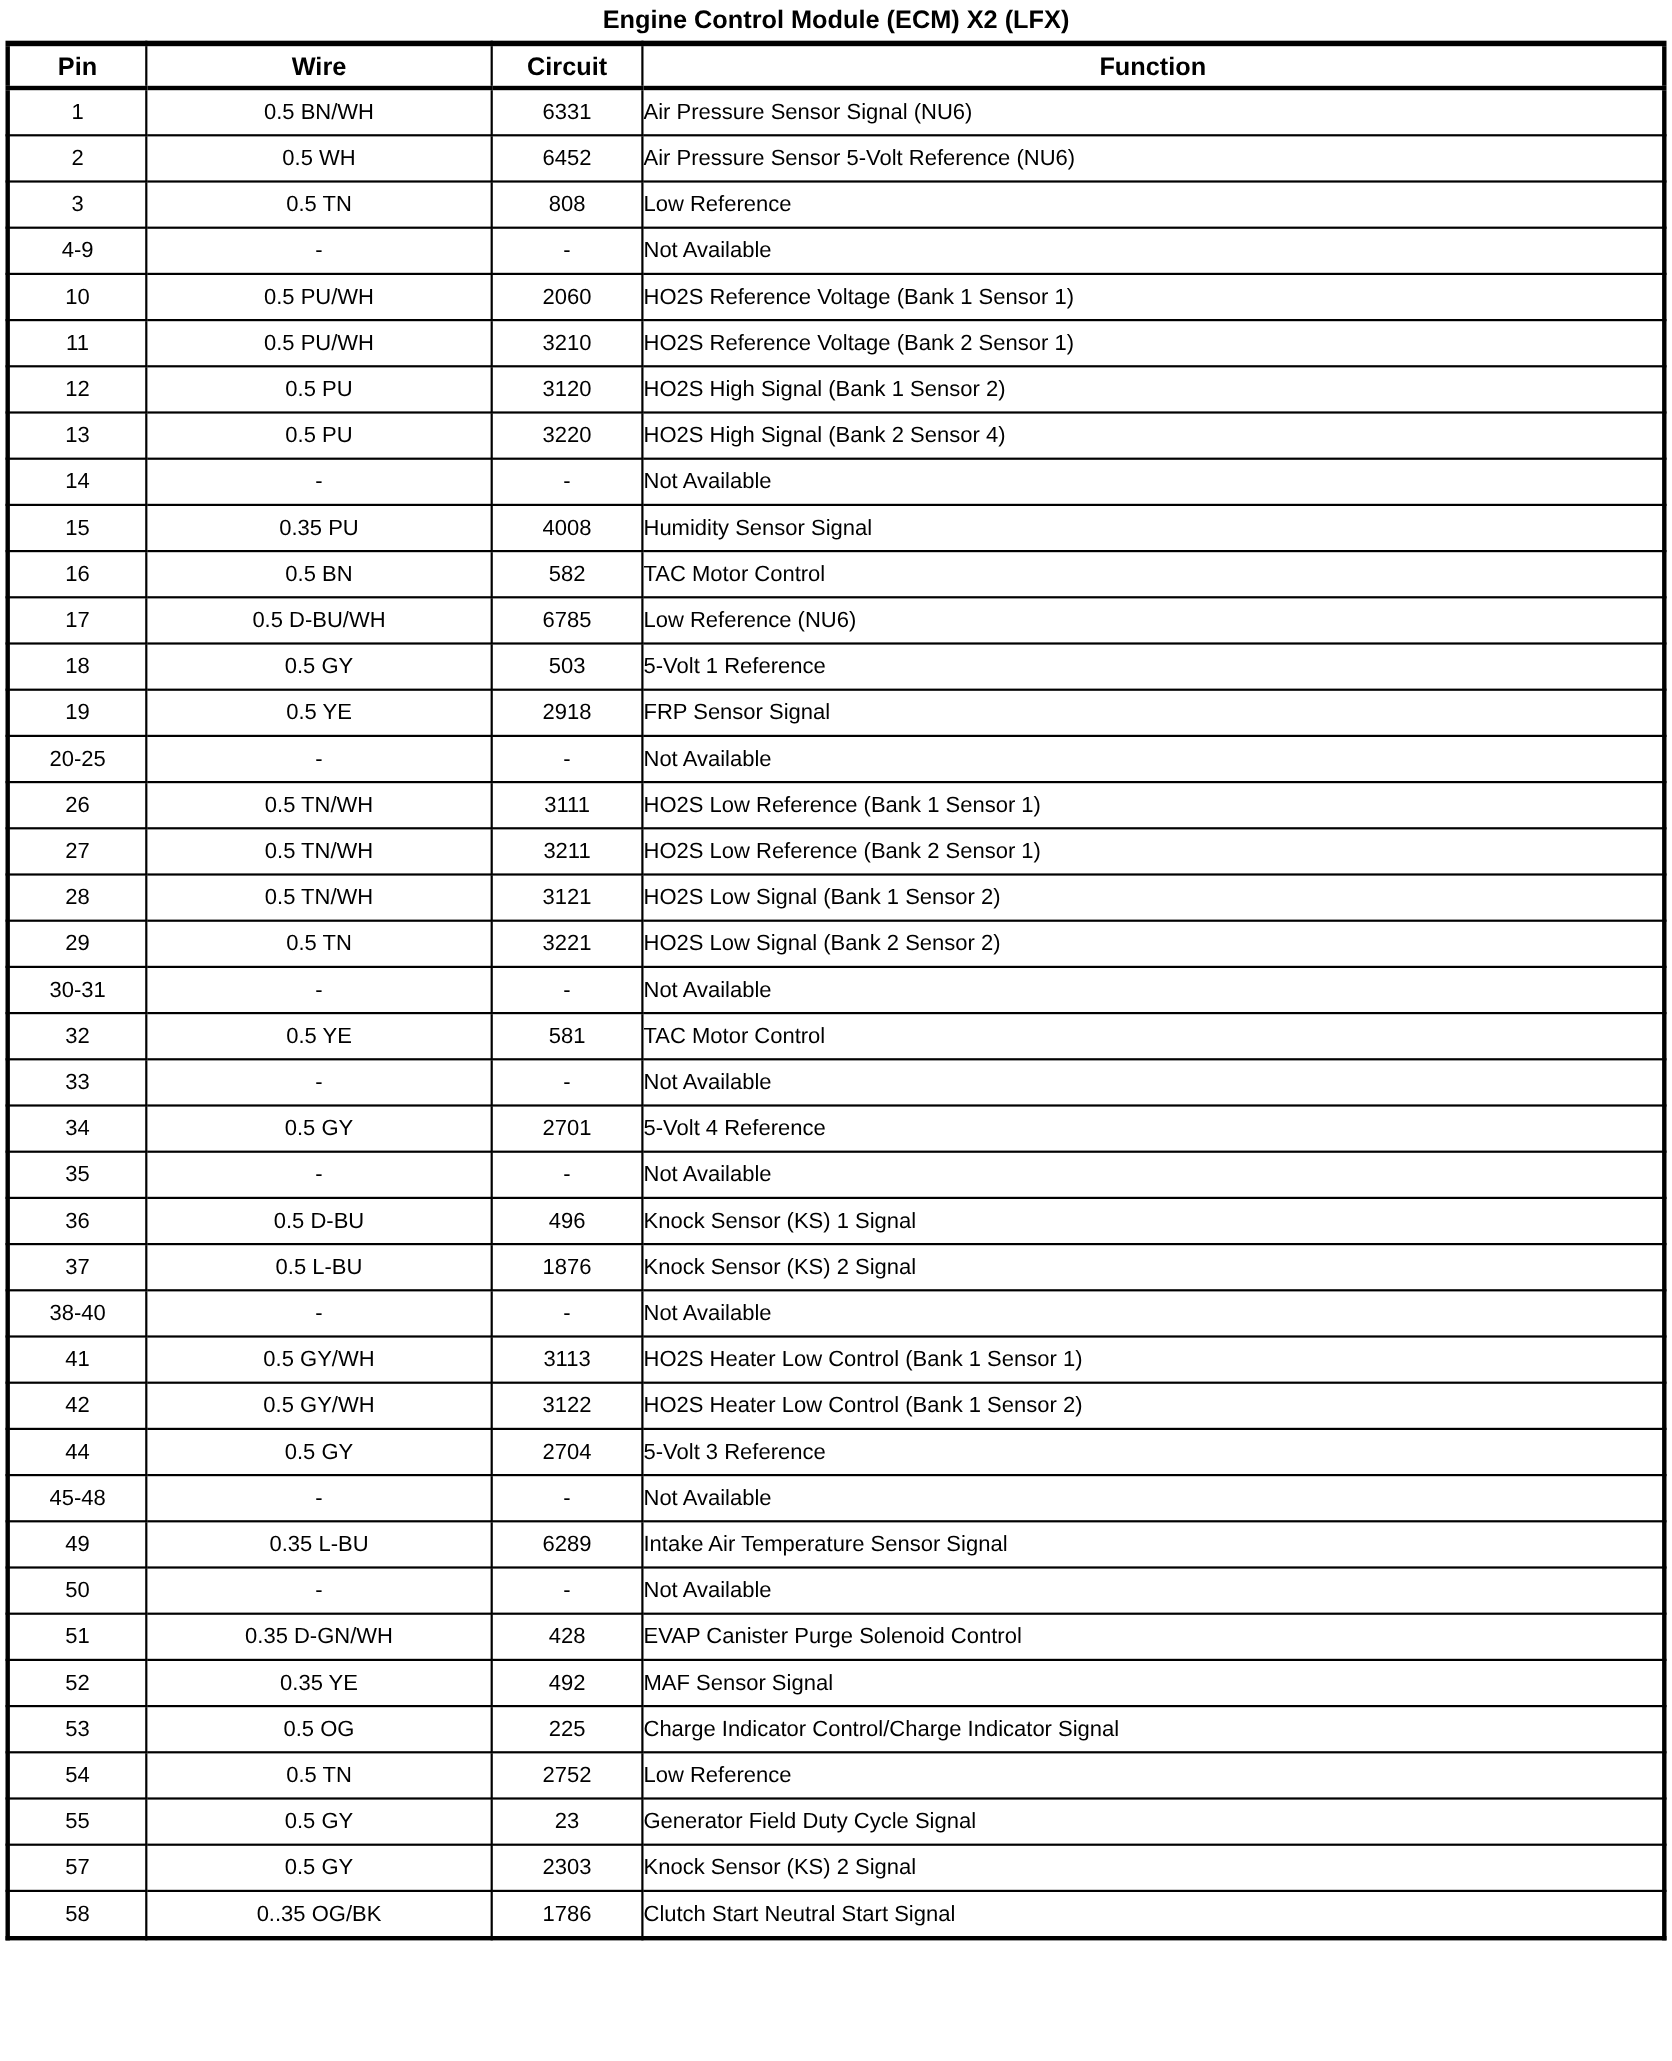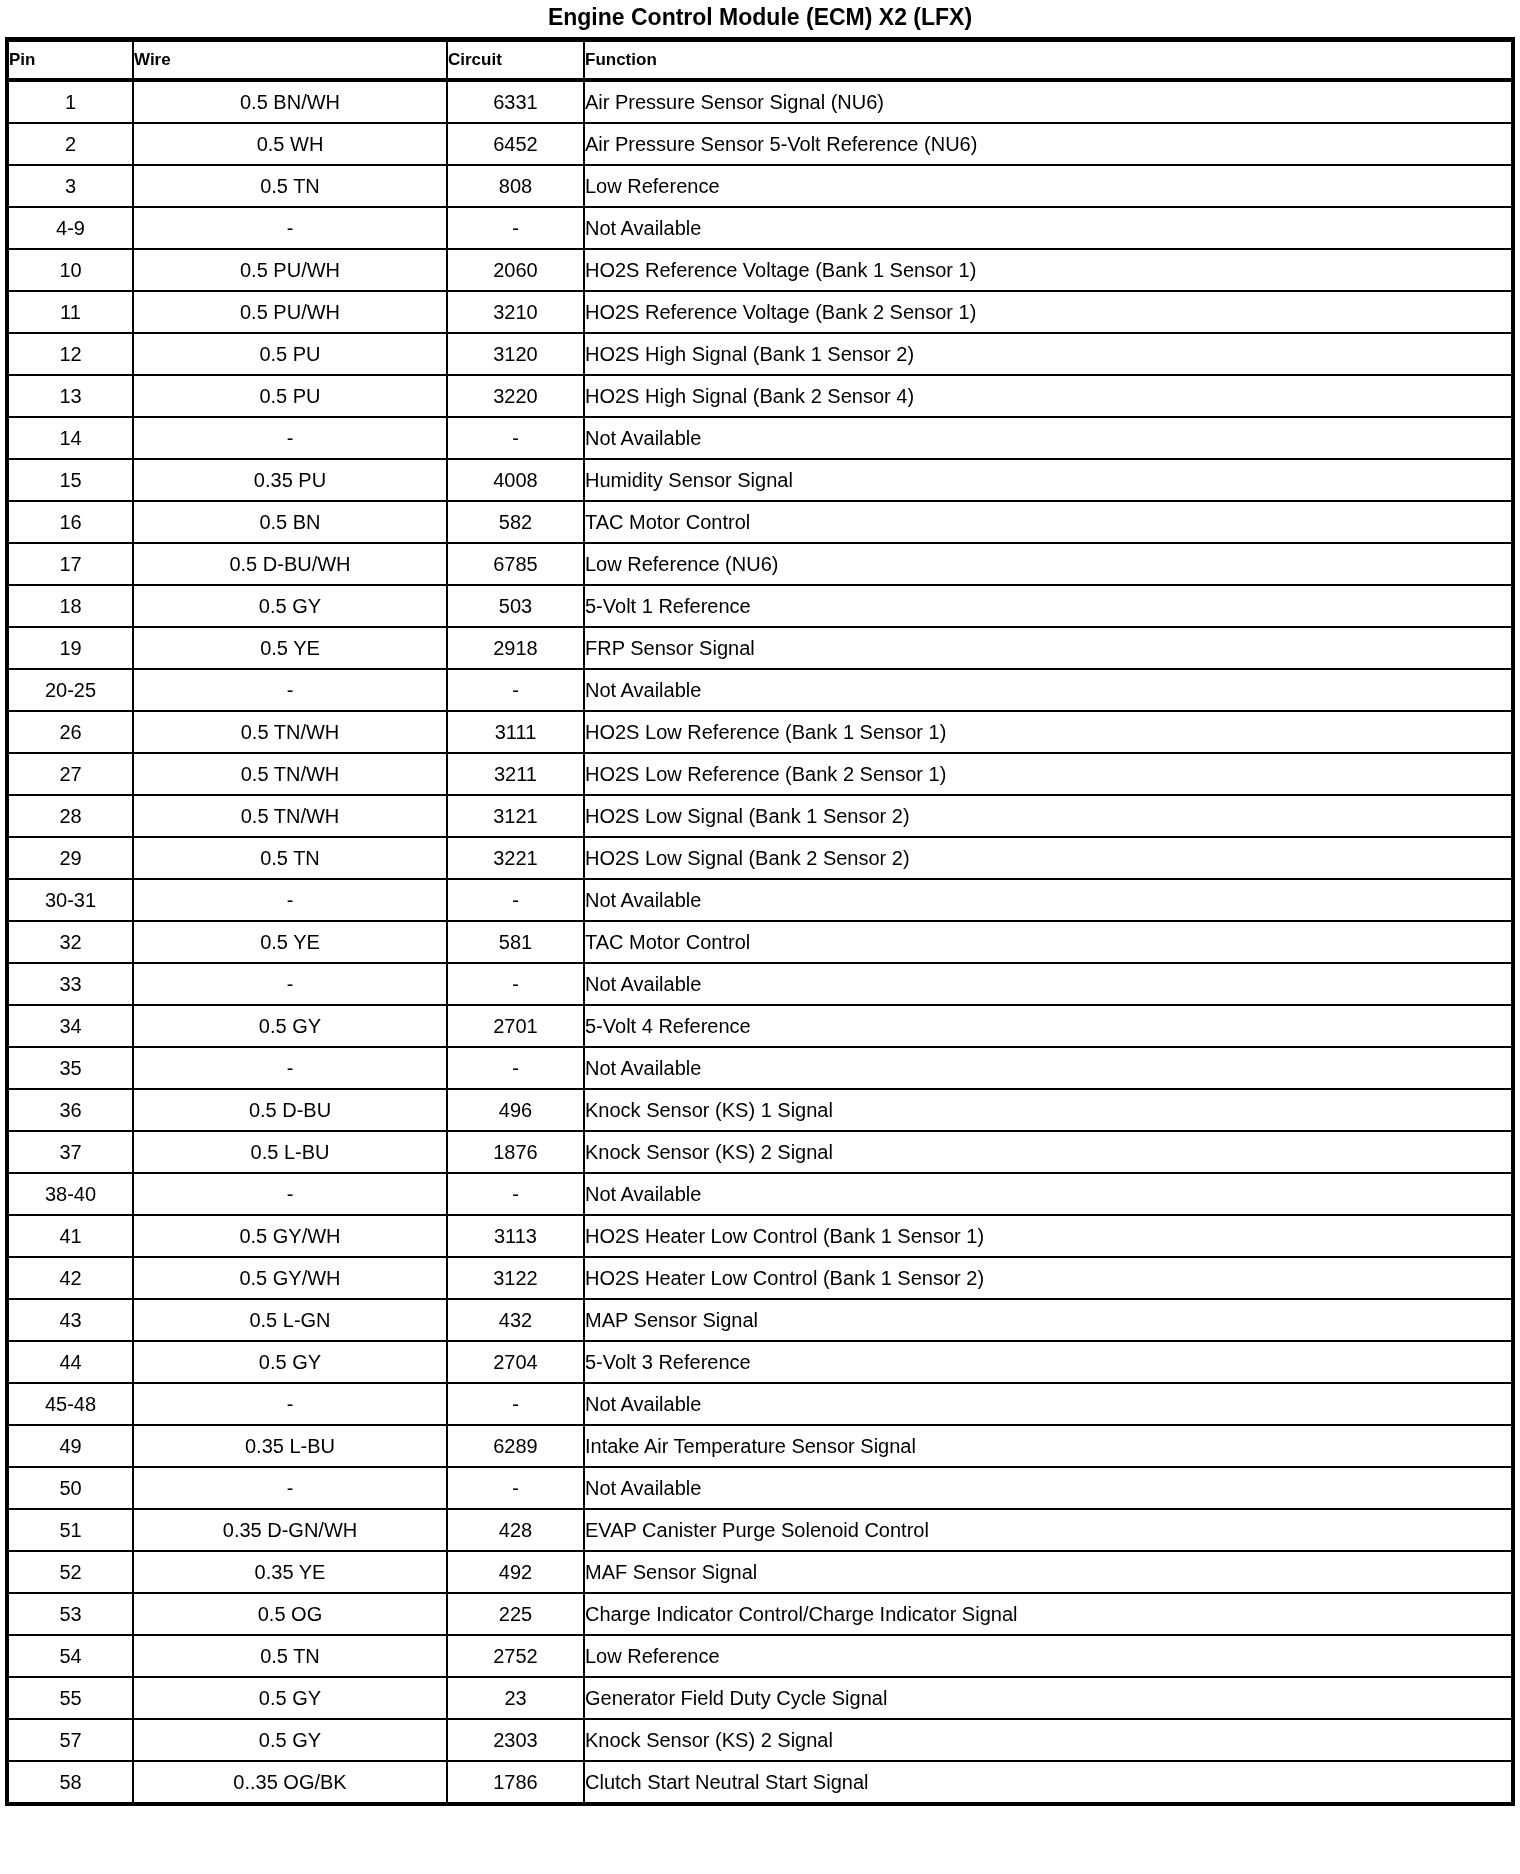--- a/index.html
+++ b/index.html
@@ -36,23 +36,23 @@
   table.pinout th,
   table.pinout td {
     border: 2px solid #000000;
     font-size: 20px;
     overflow: hidden;
     white-space: nowrap;
     padding: 0;
   }
   table.pinout thead th {
     height: 36px;
-    font-size: 17px;
+    font-size: 23px;
     font-weight: bold;
-    text-align: left;
+    text-align: center;
     border-bottom-width: 4px;
   }
   table.pinout tbody td {
     height: 40px;
   }
   td.c { text-align: center; }
   td.l { text-align: left; padding-left: 7px; }
 </style>
 </head>
 <body>
@@ -245,26 +245,20 @@
           <td class="c">3113</td>
           <td class="l">HO2S Heater Low Control (Bank 1 Sensor 1)</td>
         </tr>
         <tr>
           <td class="c">42</td>
           <td class="c">0.5 GY/WH</td>
           <td class="c">3122</td>
           <td class="l">HO2S Heater Low Control (Bank 1 Sensor 2)</td>
         </tr>
         <tr>
-          <td class="c">43</td>
-          <td class="c">0.5 L-GN</td>
-          <td class="c">432</td>
-          <td class="l">MAP Sensor Signal</td>
-        </tr>
-        <tr>
           <td class="c">44</td>
           <td class="c">0.5 GY</td>
           <td class="c">2704</td>
           <td class="l">5-Volt 3 Reference</td>
         </tr>
         <tr>
           <td class="c">45-48</td>
           <td class="c">-</td>
           <td class="c">-</td>
           <td class="l">Not Available</td>

